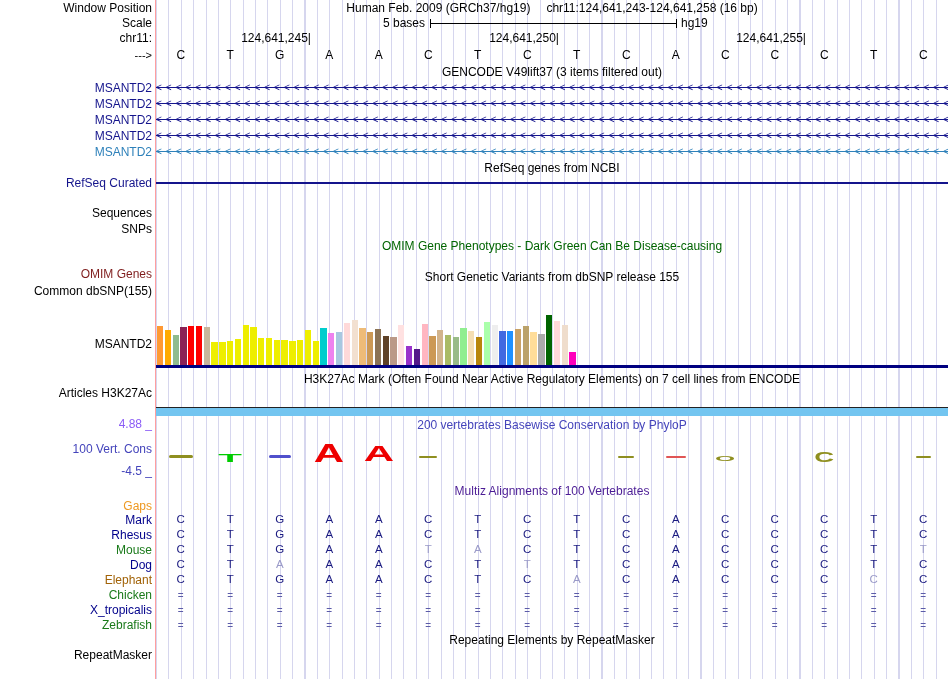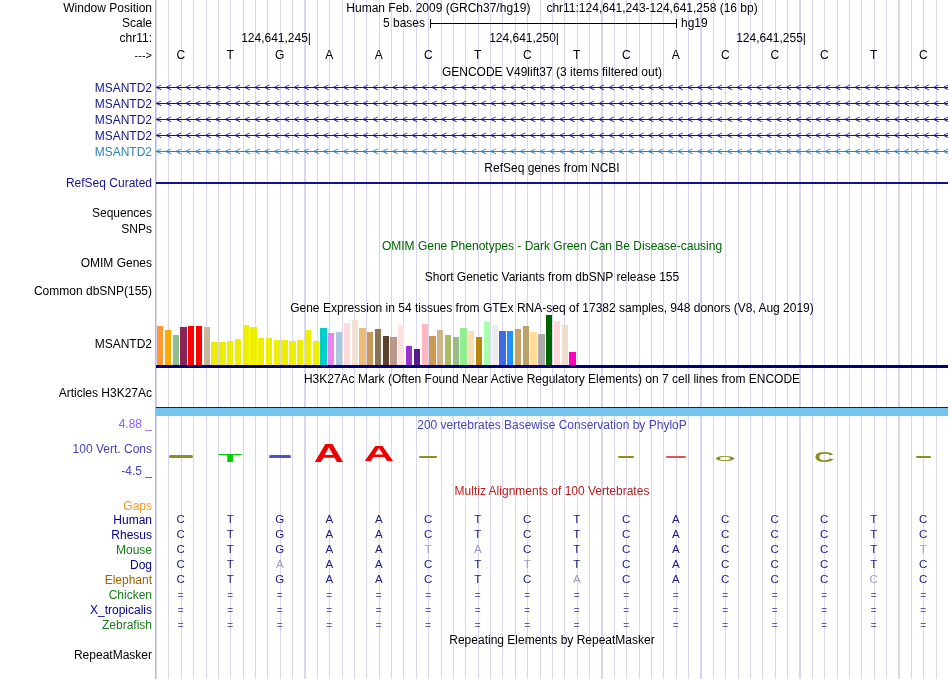--- a/index.html
+++ b/index.html
@@ -79,26 +79,25 @@
     </div>
 
   <div class="center-header" style="top:161px">RefSeq genes from NCBI</div>
   <div class="left-label" style="top: 176px; color: rgb(20, 20, 140);" id="refseq-label">RefSeq Curated</div>
   <div class="hline" style="top: 182px; height: 2px; background: rgb(20, 20, 140);" id="refseq-line"></div>
 
   <div class="left-label" style="top:206px">Sequences</div>
   <div class="left-label" style="top:222px">SNPs</div>
 
   <div class="center-header" style="top: 239px; color: rgb(0, 100, 0);" id="omim-header">OMIM Gene Phenotypes - Dark Green Can Be Disease-causing</div>
-  <div class="left-label" style="top: 256px; color: #000000;" id="omim-label">OMIM Genes</div>
+  <div class="left-label" style="top: 267px; color: #7f1d1d;" id="omim-label">OMIM Genes</div>
 
   <div class="center-header" style="top:270px">Short Genetic Variants from dbSNP release 155</div>
   <div class="left-label" style="top:284px">Common dbSNP(155)</div>
 
-  <div class="center-header" style="top:301px">Gene Expression in 54 tissues from GTEx RNA-seq of 17382 samples, 948 donors (V8, Aug 2019)</div>
   <div class="left-label" style="top:337px">MSANTD2</div>
   <div class="abs" style="top:315px;left:156px;width:430px;height:50px" id="gtex-bars">
       <div class="bar" style="left: 1px; width: 6.3px; height: 39px; background: rgb(255, 153, 51);"></div>
       <div class="bar" style="left: 8.78px; width: 6.3px; height: 35px; background: rgb(255, 170, 0);"></div>
       <div class="bar" style="left: 16.56px; width: 6.3px; height: 30px; background: rgb(143, 188, 143);"></div>
       <div class="bar" style="left: 24.34px; width: 6.3px; height: 38px; background: rgb(139, 34, 86);"></div>
       <div class="bar" style="left: 32.12px; width: 6.3px; height: 39px; background: rgb(255, 0, 0);"></div>
       <div class="bar" style="left: 39.9px; width: 6.3px; height: 39px; background: rgb(255, 0, 0);"></div>
       <div class="bar" style="left: 47.68px; width: 6.3px; height: 38px; background: rgb(201, 182, 155);"></div>
       <div class="bar" style="left: 55.46px; width: 6.3px; height: 23px; background: rgb(238, 238, 0);"></div>
@@ -188,24 +187,24 @@
         <span style="display: block; font-weight: bold; color: rgb(143, 143, 32); font-size: 8px; line-height: 6px; height: 6px; transform: scaleX(3.23); transform-origin: center bottom;">O</span>
       </div>
       <div class="glyphbox" style="left: 815.75px; bottom: 0px; width: 17px; height: 26px;">
         <span style="display: block; font-weight: bold; color: rgb(143, 143, 32); font-size: 14px; line-height: 10px; height: 10px; transform: scaleX(1.96); transform-origin: center bottom;">C</span>
       </div>
       <div class="glyphbox" style="left: 915.75px; bottom: 0px; width: 15px; height: 26px;">
         <div style="width: 15px; height: 2px; background: rgb(143, 143, 32); border-radius: 2px; margin-bottom: 4px;"></div>
       </div>
     </div>
 
-  <div class="center-header" style="top: 484px; color: #b91c1c;" id="multiz-header">Multiz Alignments of 100 Vertebrates</div>
+  <div class="center-header" style="top: 484px; color: #4c1d95;" id="multiz-header">Multiz Alignments of 100 Vertebrates</div>
   <div class="left-label" style="top: 499px; color: rgb(238, 153, 34);" id="gaps-label">Gaps</div>
   <div id="multiz-rows">
-      <div class="left-label" style="top: 513px; color: rgb(0, 0, 139);">Human</div>
+      <div class="left-label" style="top: 513px; color: rgb(0, 0, 139);">Mark</div>
       <div class="colspan" style="top: 513px; left: 170.75px; width: 20px; font-size: 11.5px; color: rgb(26, 26, 128);">C</div>
       <div class="colspan" style="top: 513px; left: 220.25px; width: 20px; font-size: 11.5px; color: rgb(26, 26, 128);">T</div>
       <div class="colspan" style="top: 513px; left: 269.75px; width: 20px; font-size: 11.5px; color: rgb(26, 26, 128);">G</div>
       <div class="colspan" style="top: 513px; left: 319.25px; width: 20px; font-size: 11.5px; color: rgb(26, 26, 128);">A</div>
       <div class="colspan" style="top: 513px; left: 368.75px; width: 20px; font-size: 11.5px; color: rgb(26, 26, 128);">A</div>
       <div class="colspan" style="top: 513px; left: 418.25px; width: 20px; font-size: 11.5px; color: rgb(26, 26, 128);">C</div>
       <div class="colspan" style="top: 513px; left: 467.75px; width: 20px; font-size: 11.5px; color: rgb(26, 26, 128);">T</div>
       <div class="colspan" style="top: 513px; left: 517.25px; width: 20px; font-size: 11.5px; color: rgb(26, 26, 128);">C</div>
       <div class="colspan" style="top: 513px; left: 566.75px; width: 20px; font-size: 11.5px; color: rgb(26, 26, 128);">T</div>
       <div class="colspan" style="top: 513px; left: 616.25px; width: 20px; font-size: 11.5px; color: rgb(26, 26, 128);">C</div>

